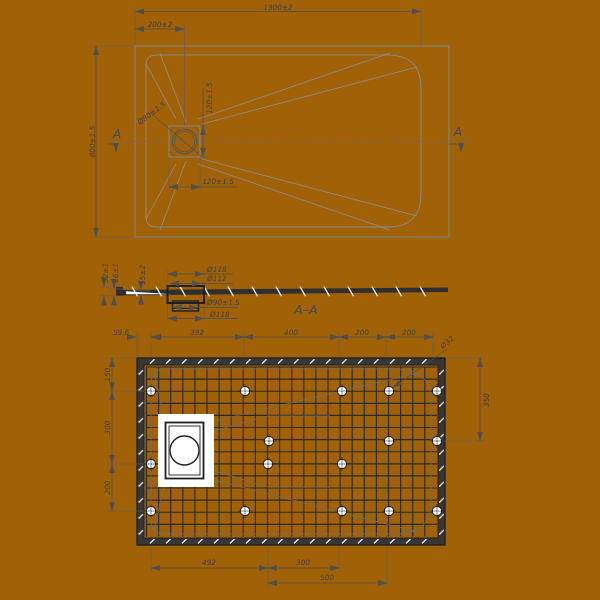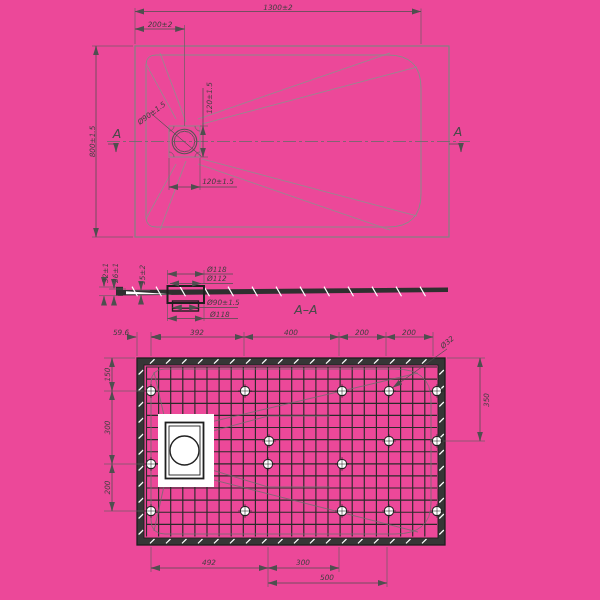--- a/index.html
+++ b/index.html
@@ -1,16 +1,16 @@
 <!DOCTYPE html>
 <html><head>
 <meta charset="utf-8">
 <style>
   html,body{margin:0;padding:0;background:#fff;}
-  #stage{width:600px;height:600px;background:#ec4899;position:relative;font-family:"DejaVu Sans",sans-serif;}
+  #stage{width:600px;height:600px;background:#a16207;position:relative;font-family:"DejaVu Sans",sans-serif;}
   svg{display:block;}
   .o{stroke:#828282;stroke-width:1.2;fill:none;}
   .o2{stroke:#8a8a8a;stroke-width:1;fill:none;}
   .fold{stroke:#8f8f8f;stroke-width:.85;fill:none;}
   .d{stroke:#4f4f4f;stroke-width:.75;fill:none;}
   .e{stroke:#606060;stroke-width:.65;fill:none;}
   .cl{stroke:#6a6a6a;stroke-width:.8;fill:none;stroke-dasharray:13 3 3 3;}
   .dk{stroke:#1f1f1f;fill:none;}
   .grid line{stroke:#2a2a2a;stroke-width:1.15;}
   .wl{stroke:#ffffff;stroke-width:1.2;}

